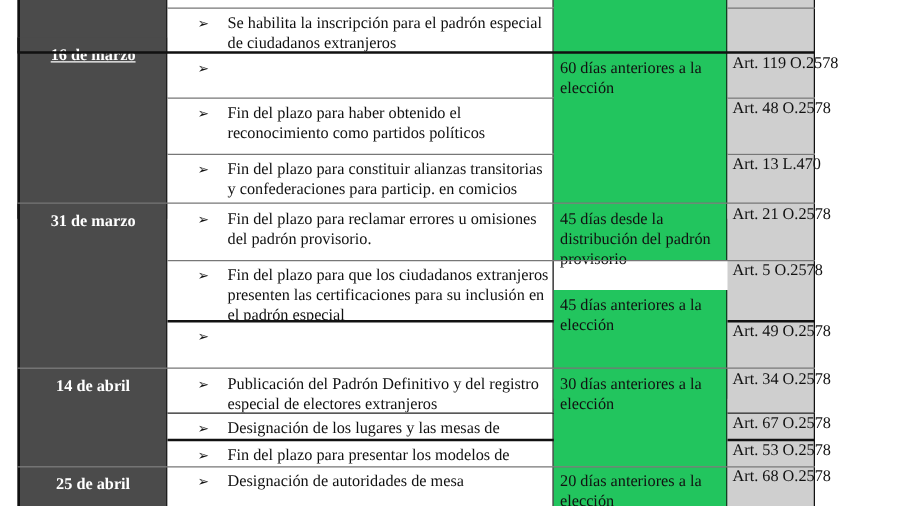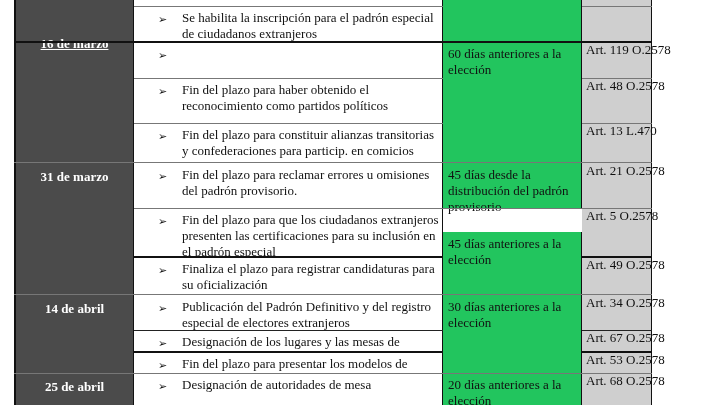--- a/index.html
+++ b/index.html
@@ -57,21 +57,20 @@
 <div class="desc" style="top:163px;height:45px;">
     <span class="arrow">➢</span>
     <span class="txt">Fin del plazo para reclamar errores u omisiones del padrón provisorio.</span>
   </div>
 <div class="desc" style="top:208px;height:49px;">
     <span class="arrow">➢</span>
     <span class="txt">Fin del plazo para que los ciudadanos extranjeros presenten las certificaciones para su inclusión en el padrón especial</span>
   </div>
 <div class="desc" style="top:257px;height:38px;">
     <span class="arrow">➢</span>
-    <span class="txt">Finaliza el plazo para registrar candidaturas para su oficialización</span>
   </div>
 <div class="desc" style="top:295px;height:35px;">
     <span class="arrow">➢</span>
     <span class="txt">Publicación del Padrón Definitivo y del registro especial de electores extranjeros</span>
   </div>
 <div class="desc" style="top:330px;height:22px;">
     <span class="arrow">➢</span>
     <span class="txt">Designación de los lugares y las mesas de votación</span>
   </div>
 <div class="desc" style="top:352px;height:21px;">

